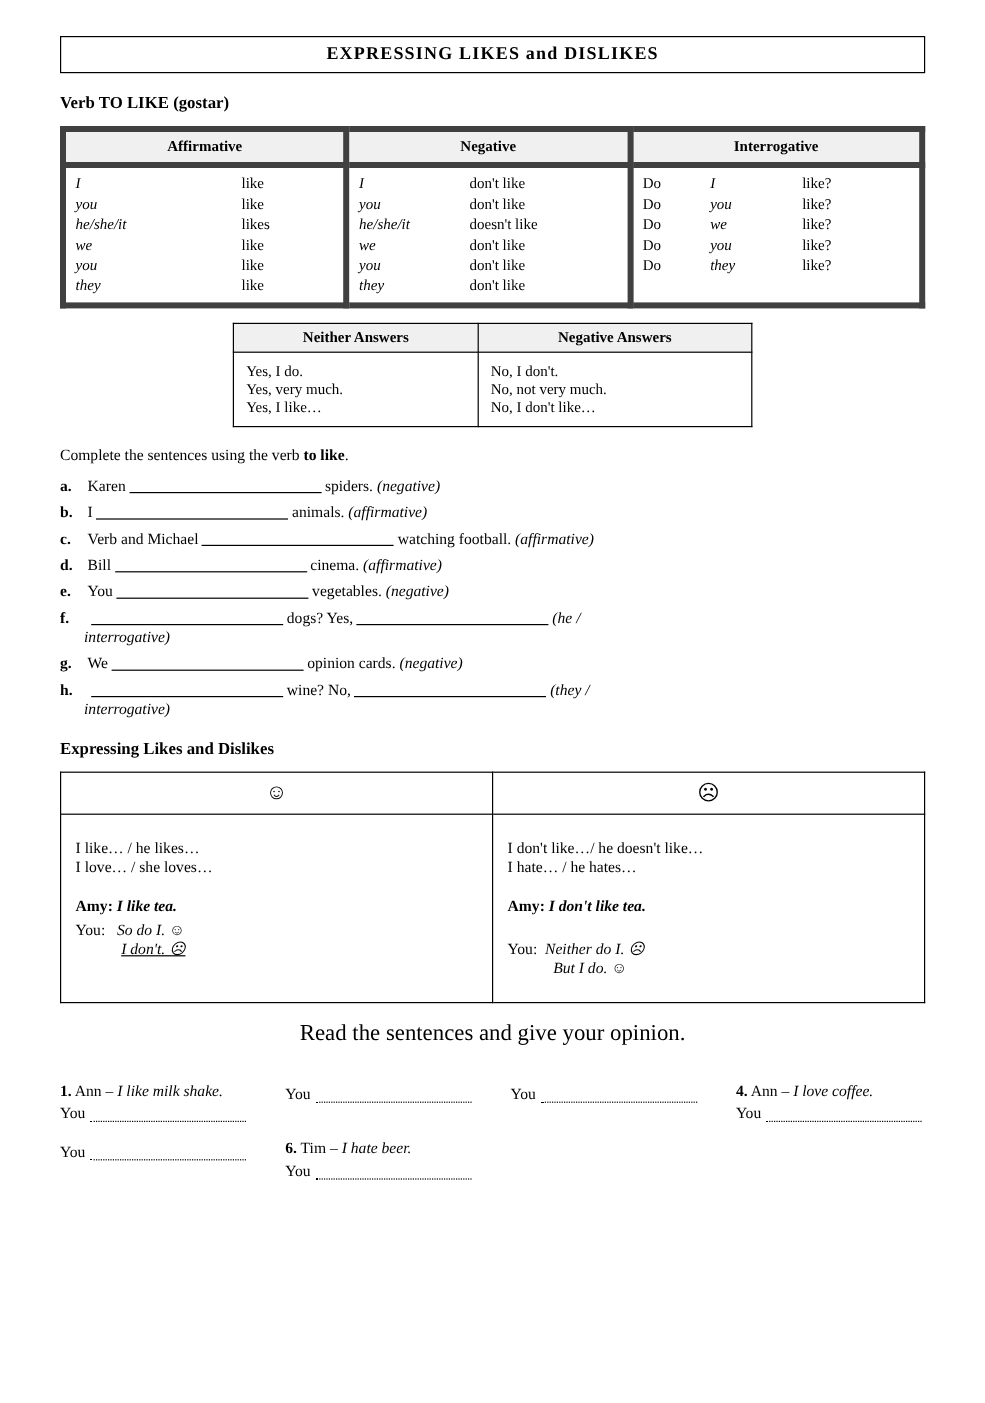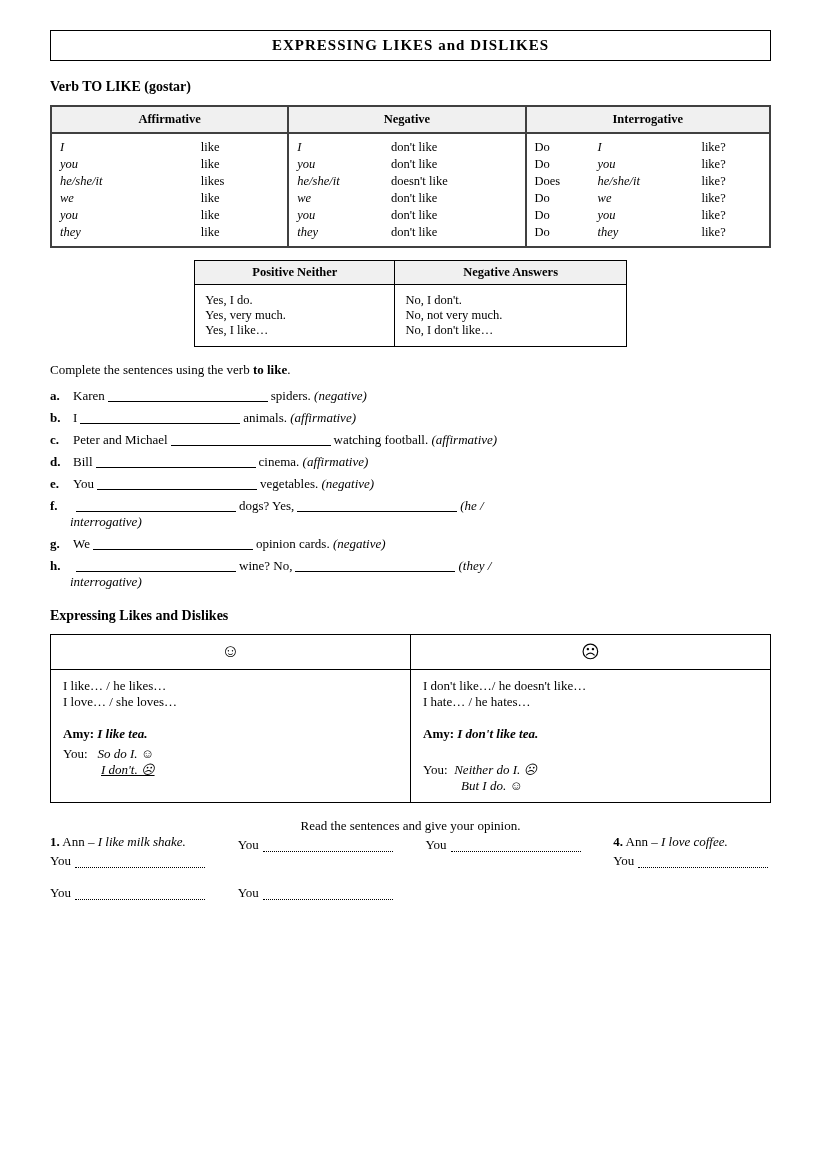--- a/index.html
+++ b/index.html
@@ -32,21 +32,21 @@
     }
 
     
     .conj-table {
       width: 100%;
       border-collapse: collapse;
       margin-bottom: 12px;
       font-size: 12.5px;
     }
     .conj-table th, .conj-table td {
-      border: 2px solid #404040;
+      border: 5px solid #404040;
       padding: 5px 8px;
       vertical-align: top;
     }
     .conj-table th {
       background: #f0f0f0;
       font-weight: bold;
       text-align: center;
     }
     .conj-table td {
       text-align: left;
@@ -113,39 +113,39 @@
 
     
     .likes-table {
       width: 100%;
       border-collapse: collapse;
       margin-bottom: 15px;
       font-size: 13px;
     }
     .likes-table td {
       border: 1px solid #000;
-      padding: 8px 12px;
+      padding: 20px 12px;
       vertical-align: top;
       width: 50%;
     }
     .smiley-row td {
       text-align: center;
       font-size: 18px;
       padding: 6px;
       border-bottom: none;
     }
     .likes-table .smiley-row td {
       border-bottom: 1px solid #000;
     }
 
     
     .read-intro {
       text-align: center;
-      margin-bottom: 0;
-      font-size: 13px;
+      margin-bottom: 28px;
+      font-size: 19px;
     }
     .sentences-grid {
       display: grid;
       grid-template-columns: 1fr 1fr 1fr 1fr;
       gap: 5px 30px;
       font-size: 13px;
       font-family: Liberation Serif, serif;
     }
     .sentence-item {
       margin-bottom: 8px;
@@ -259,25 +259,20 @@
                   <td style="border:none; padding:1px 0;">Do</td>
                   <td style="border:none; font-style:italic; padding:1px 0;">I</td>
                   <td style="border:none; padding:1px 0;">like?</td>
                 </tr>
             <tr>
                   <td style="border:none; padding:1px 0;">Do</td>
                   <td style="border:none; font-style:italic; padding:1px 0;">you</td>
                   <td style="border:none; padding:1px 0;">like?</td>
                 </tr>
             <tr>
-                  <td style="border:none; padding:1px 0;">Does</td>
-                  <td style="border:none; font-style:italic; padding:1px 0;">he/she/it</td>
-                  <td style="border:none; padding:1px 0;">like?</td>
-                </tr>
-            <tr>
                   <td style="border:none; padding:1px 0;">Do</td>
                   <td style="border:none; font-style:italic; padding:1px 0;">we</td>
                   <td style="border:none; padding:1px 0;">like?</td>
                 </tr>
             <tr>
                   <td style="border:none; padding:1px 0;">Do</td>
                   <td style="border:none; font-style:italic; padding:1px 0;">you</td>
                   <td style="border:none; padding:1px 0;">like?</td>
                 </tr>
             <tr>
@@ -288,21 +283,21 @@
           </tbody>
             </table>
         </td>
       </tr>
     </tbody>
   </table>
 
   <table class="answers-table">
     <thead>
       <tr>
-        <th>Positive Neither</th>
+        <th>Neither Answers</th>
         <th>Negative Answers</th>
       </tr>
     </thead>
     <tbody>
       <tr>
         <td>
           <div>Yes, I do.</div>
           <div>Yes, very much.</div>
           <div>Yes, I like…</div>
         </td>
@@ -329,21 +324,21 @@
     </li>
     <li>
       <span class="ex-label bold">b.</span>
       <span>I</span>
       <span class="blank"></span>
       <span>animals.</span>&nbsp;
       <span class="italic">(affirmative)</span>
     </li>
     <li>
       <span class="ex-label bold">c.</span>
-      <span>Peter and Michael</span>
+      <span>Verb and Michael</span>
       <span class="blank"></span>
       <span>watching football.</span>&nbsp;
       <span class="italic">(affirmative)</span>
     </li>
     <li>
       <span class="ex-label bold">d.</span>
       <span>Bill</span>
       <span class="blank"></span>
       <span>cinema.</span>&nbsp;
       <span class="italic">(affirmative)</span>
@@ -464,19 +459,23 @@
     </div>
 
     <div class="sentence-item">
       <div class="you-line">
         <span>You</span>
         <span class="dots"></span>
       </div>
     </div>
 
     <div class="sentence-item">
+      <div>
+        <span class="sentence-num bold">6.</span>
+        <span> Tim – <em>I hate beer.</em></span>
+      </div>
       <div class="you-line">
         <span>You</span>
         <span class="dots"></span>
       </div>
     </div>
   </div>
 </div>
 
 </body></html>

